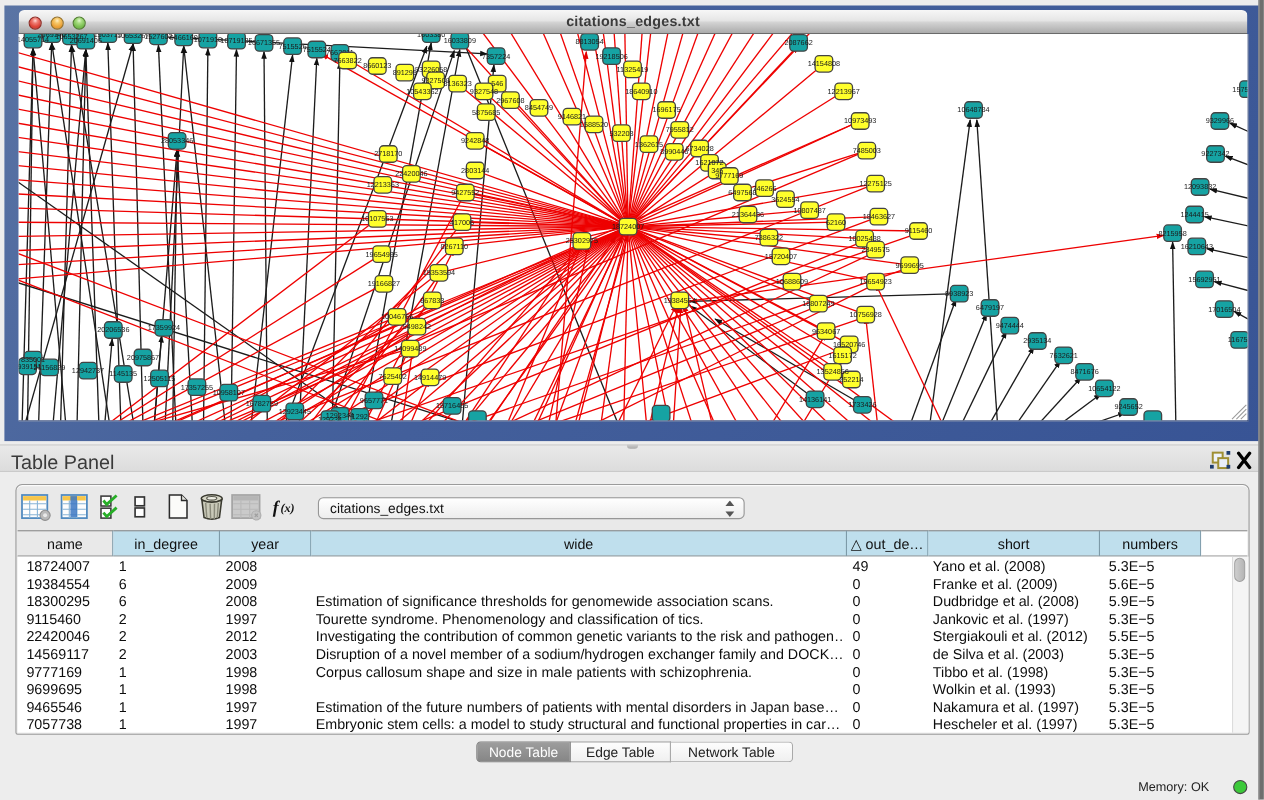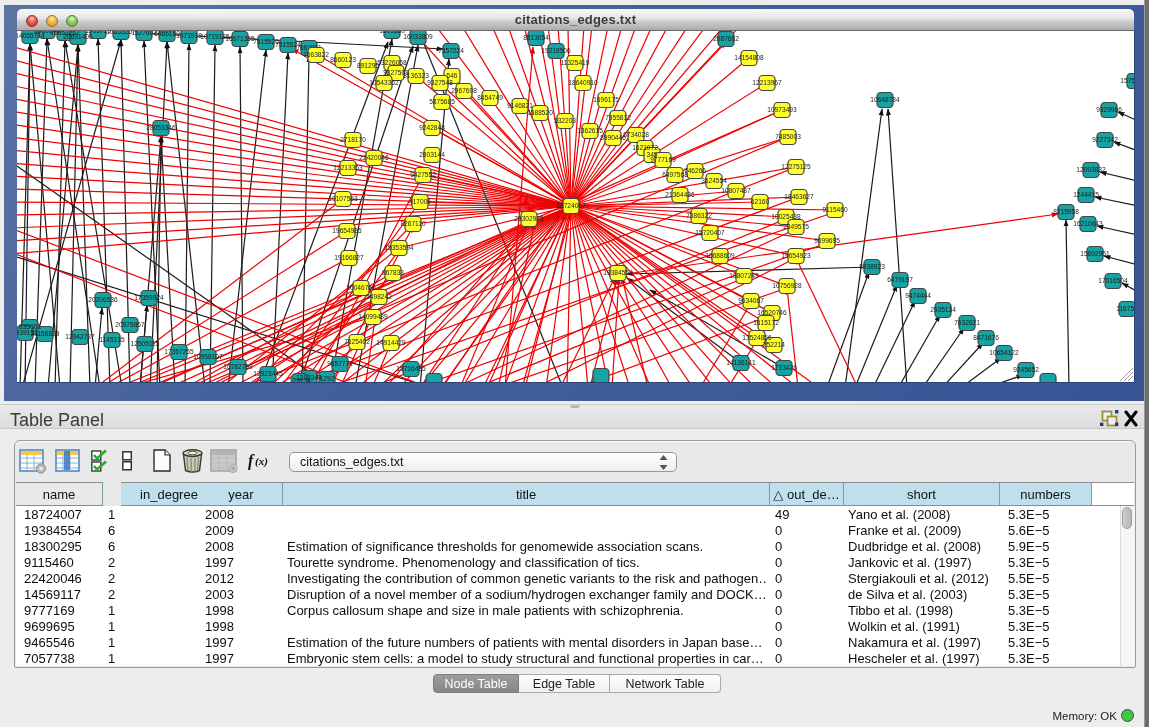--- a/index.html
+++ b/index.html
@@ -605,23 +605,23 @@
  </g>
 </svg>
 <div class="abs" id="drop">citations_edges.txt
  <svg style="position:absolute;right:8px;top:2px" width="9" height="15">
   <path d="M4.5 0 L8.5 5 L0.5 5 z" fill="#555"></path>
       <path d="M4.5 15 L8.5 10 L0.5 10 z" fill="#555"></path>
  </svg>
 </div>
 
 <div class="hc" style="left:16px;width:87px;background:#e9e9e9">name</div>
-<div class="hc" style="left:121px;width:97px">in_degree</div>
+<div class="hc" style="left:103px;width:97px">in_degree</div>
 <div class="hc" style="left:200px;width:83px">year</div>
-<div class="hc" style="left:283px;width:487px">title</div>
+<div class="hc" style="left:283px;width:487px">wide</div>
 <div class="hc" style="left:770px;width:74px">△ out_de…</div>
 <div class="hc" style="left:844px;width:156px">short</div>
 <div class="hc" style="left:1000px;width:92px">numbers</div>
 <div class="abs" style="left:1092px;top:482px;width:42px;height:24px;background:#fff;border-top:1px solid #8c8c8c;border-bottom:1px solid #8c8c8c"></div>
 <div class="abs" style="left:16px;top:506px;width:1104px;height:160px;background:#fff"></div>
 <div class="trow" style="top:506px">
 <span style="left:24px">18724007</span>
     <span style="left:108px">1</span>
     <span style="left:205px">2008</span>
     <span style="left:775px">49</span>
@@ -679,21 +679,21 @@
 <span style="left:287px;width:481px;overflow:hidden">Corpus callosum shape and size in male patients with schizophrenia.</span>
     <span style="left:775px">0</span>
 <span style="left:848px">Tibbo et al. (1998)</span>
     <span style="left:1008px">5.3E−5</span>
   </div>
 <div class="trow" style="top:618px">
 <span style="left:24px">9699695</span>
     <span style="left:108px">1</span>
     <span style="left:205px">1998</span>
     <span style="left:775px">0</span>
-<span style="left:848px">Wolkin et al. (1991)</span>
+<span style="left:848px">Wolkin et al. (1993)</span>
     <span style="left:1008px">5.3E−5</span>
   </div>
 <div class="trow" style="top:634px">
 <span style="left:24px">9465546</span>
     <span style="left:108px">1</span>
     <span style="left:205px">1997</span>
 <span style="left:287px;width:481px;overflow:hidden">Estimation of the future numbers of patients with mental disorders in Japan base…</span>
     <span style="left:775px">0</span>
 <span style="left:848px">Nakamura et al. (1997)</span>
     <span style="left:1008px">5.3E−5</span>
@@ -708,14 +708,14 @@
     <span style="left:1008px">5.3E−5</span>
   </div>
 
 <div class="abs" style="left:1120px;top:506px;width:15px;height:160px;background:#f5f5f5;border-left:1px solid #dcdcdc"></div>
 <div class="abs" style="left:1122px;top:507px;width:10px;height:22px;background:linear-gradient(90deg,#cecece,#b5b5b5);border:1px solid #9e9e9e;border-radius:5px"></div>
 
 <div class="tab" style="left:433px;width:86px;border-radius:4px 0 0 4px;background:linear-gradient(#9d9d9d,#868686);color:#fff;border-color:#7e7e7e">Node Table</div>
 <div class="tab" style="left:519px;width:91px;border-left:none">Edge Table</div>
 <div class="tab" style="left:610px;width:111px;border-left:none;border-radius:0 4px 4px 0">Network Table</div>
 
-<div class="abs" style="left:1017px;top:710px;width:100px;text-align:right;font-size:11.5px;color:#222">Memory: OK</div>
+<div class="abs" style="left:1017px;top:710px;width:100px;text-align:center;font-size:11.5px;color:#222">Memory: OK</div>
 <div class="abs" style="left:1121px;top:709px;width:13px;height:13px;border-radius:50%;background:#3cc93a;border:1.5px solid #474747"></div>
 <div class="abs" id="rightstrip"></div>
 </body></html>

